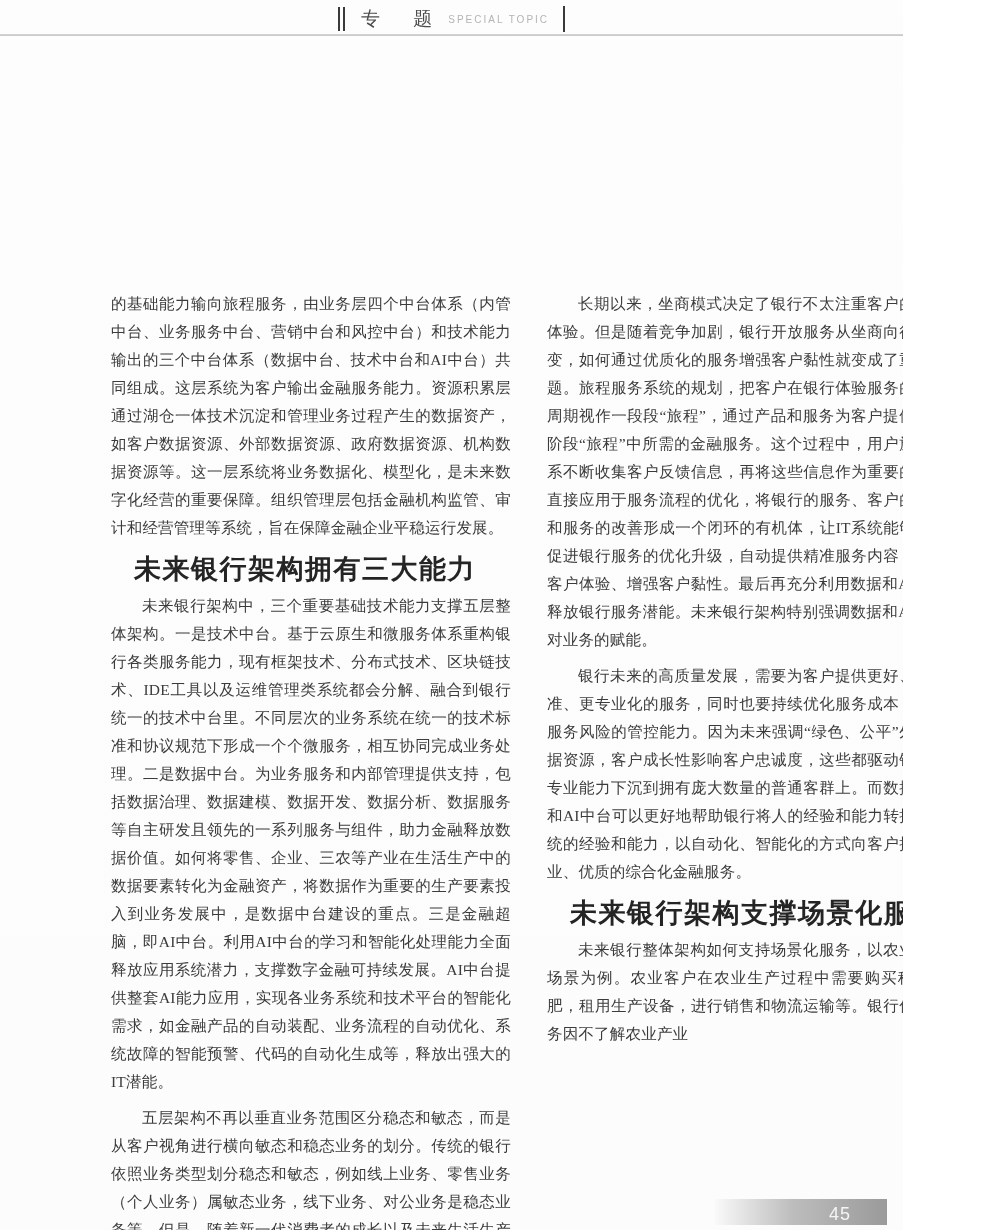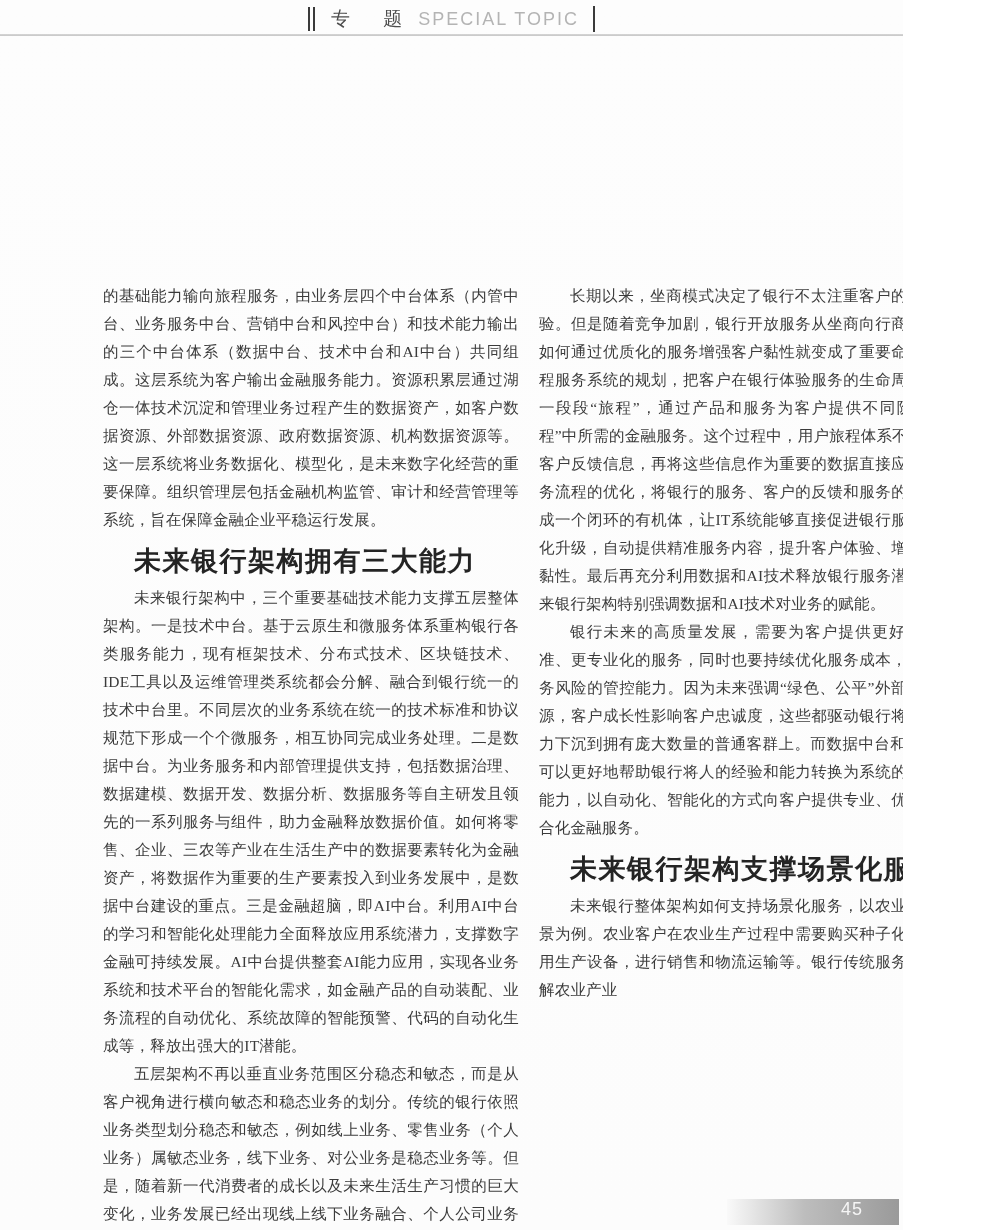--- a/index.html
+++ b/index.html
@@ -47,21 +47,21 @@
   .topic-cn {
     font-family: "Liberation Sans", "DejaVu Sans", sans-serif;
     font-size: 19px;
     color: #4d4d4d;
     letter-spacing: 14px;
     margin-right: 2px;
     white-space: nowrap;
   }
   .topic-en {
     font-family: "Liberation Sans", "DejaVu Sans", sans-serif;
-    font-size: 18px;
+    font-size: 10px;
     color: #b4b4b4;
     letter-spacing: 2px;
     white-space: nowrap;
   }
   .header-rule {
     position: absolute;
     top: 34px;
     left: 0;
     width: 100%;
     height: 2px;
@@ -78,44 +78,44 @@
   }
   .col {
     width: 416px;
     font-size: 15.5px;
     line-height: 28px;
     text-align: justify;
     color: #3b3b3b;
     letter-spacing: 0.2px;
   }
   .col p {
-    margin: 0;
+    margin: 8px;
   }
   .col p.indent {
     text-indent: 2em;
   }
   .section-heading {
     font-family: "Liberation Sans", "DejaVu Sans", sans-serif;
     font-size: 27px;
     font-weight: bold;
     color: #242424;
     letter-spacing: 1.5px;
     margin: 13px 0 9px 0;
     padding-left: 31px;
   }
   
   .page-number-bar {
     position: absolute;
-    right: 4px;
+    right: 16px;
     top: 1199px;
     width: 172px;
     height: 26px;
     background: linear-gradient(90deg, rgba(200,200,200,0.05) 0%, #bdbdbd 45%, #9a9a9a 100%);
     display: flex;
-    align-items: flex-start;
+    align-items: flex-end;
     justify-content: flex-end;
   }
   .page-number {
     font-family: "Liberation Sans", "DejaVu Sans", sans-serif;
     font-size: 18px;
     color: #f5f5f5;
     padding-right: 36px;
     letter-spacing: 1px;
   }
 </style>

